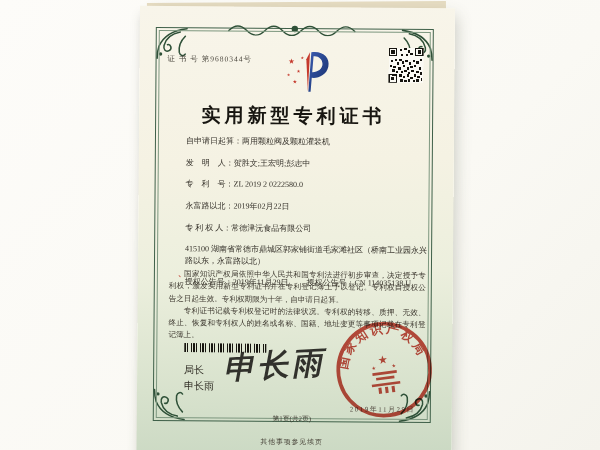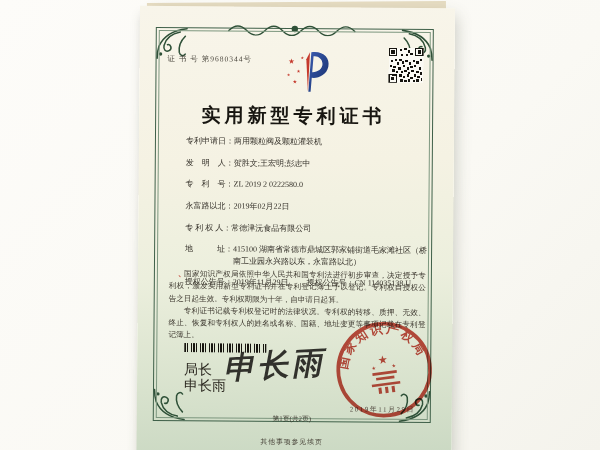--- a/index.html
+++ b/index.html
@@ -30,21 +30,21 @@
   .field-row { display:flex; margin-bottom:10.5px; line-height:1.4; }
   .field-label { white-space:pre; flex:none; }
   .field-value { flex:1; }
   .grant-row { display:flex; gap:18px; margin-top:1px; }
   .paras { position:absolute; left:31px; right:27px; top:262px; font-size:7.6px;
            line-height:1.62; color:#3e3930; text-align:justify; }
   .paras p { text-indent:2em; }
   .red-mark { position:absolute; left:40px; top:262px; color:#c0392b; font-size:8px; font-weight:bold; }
   .barcode { position:absolute; left:47px; top:337px; width:82px; height:9px;
              background:repeating-linear-gradient(90deg,#17150f 0 2px,transparent 2px 3px,#17150f 3px 4px,transparent 4px 7px,#17150f 7px 8px,transparent 8px 9px); }
-  .director { position:absolute; left:47px; top:356px; font-size:14px; color:#2c2921; line-height:16px; }
+  .director { position:absolute; left:47px; top:356px; font-size:10px; color:#2c2921; line-height:16px; }
   .signature { position:absolute; left:86px; top:338px; font-size:31px; font-style:italic;
                font-weight:bold; color:rgba(25,24,20,.88); transform:rotate(-4deg); letter-spacing:3px; }
   .seal { position:absolute; left:196px; top:311px; width:102px; height:102px;
           opacity:.9; mix-blend-mode:multiply; transform:rotate(-8deg); }
   .seal-date { position:absolute; left:213px; top:397px; font-size:7px; color:#564f44; letter-spacing:1.5px; }
   .page-note { position:absolute; left:0; right:5px; top:407px; text-align:center; font-size:6.8px; color:#3c382f; }
   .footer-note { position:absolute; left:0; right:5px; top:430px; text-align:center; font-size:6.8px; color:#433e34; letter-spacing:1px; }
 </style>
 </head>
 <body>
@@ -121,41 +121,40 @@
         <path d="M1 1h5v5h-5z M23 1h5v5h-5z M1 23h5v5h-5z" fill="#fbfaf4"></path>
         <path d="M2 2h3v3h-3z M24 2h3v3h-3z M2 24h3v3h-3z"></path>
         <path d="M9 1h2v2h-2z M13 0h2v2h-2z M16 2h2v2h-2z M10 5h2v2h-2z M14 5h2v2h-2z M18 4h2v2h-2z M9 9h2v2h-2z M2 10h2v2h-2z M5 9h2v2h-2z M7 12h2v2h-2z M11 11h2v2h-2z M14 10h2v2h-2z M17 12h2v2h-2z M20 10h2v2h-2z M23 11h2v2h-2z M26 9h2v2h-2z M1 14h2v2h-2z M4 15h2v2h-2z M8 16h2v2h-2z M12 14h2v2h-2z M15 16h2v2h-2z M18 15h2v2h-2z M21 14h2v2h-2z M25 16h2v2h-2z M3 18h2v2h-2z M6 19h2v2h-2z M10 19h2v2h-2z M13 18h2v2h-2z M16 20h2v2h-2z M19 18h2v2h-2z M23 19h2v2h-2z M26 20h2v2h-2z M9 22h2v2h-2z M12 23h2v2h-2z M15 22h2v2h-2z M18 24h2v2h-2z M21 22h2v2h-2z M24 23h2v2h-2z M27 25h1v2h-1z M10 26h2v2h-2z M13 27h2v1h-2z M16 26h2v2h-2z M20 27h2v1h-2z M23 26h2v2h-2z"></path>
       </g>
     </svg>
 
     <div class="title">实用新型专利证书</div>
 
     <div class="fields">
       <div class="field-row">
-        <span class="field-label">专利申请日：</span>
+        <span class="field-label">自申请日起算：</span>
         <span class="field-value">两用颗粒阀及颗粒灌装机</span>
       </div>
       <div class="field-row">
         <span class="field-label">发　明　人：</span>
         <span class="field-value">贺胜文;王宏明;彭志中</span>
       </div>
       <div class="field-row">
         <span class="field-label">专　利　号：</span>
         <span class="field-value">ZL 2019 2 0222580.0</span>
       </div>
       <div class="field-row">
         <span class="field-label">永富路以北：</span>
         <span class="field-value">2019年02月22日</span>
       </div>
       <div class="field-row">
         <span class="field-label">专 利 权 人：</span>
         <span class="field-value">常德津沅食品有限公司</span>
       </div>
       <div class="field-row">
-        <span class="field-label">地　　　址：</span>
         <span class="field-value">415100 湖南省常德市鼎城区郭家铺街道毛家滩社区（桥南工业园永兴路以东，永富路以北）</span>
       </div>
       <div class="grant-row">
         <div class="field-row" style="margin-bottom:0">
           <span class="field-label">授权公告号：</span>
           <span>2019年11月29日</span>
         </div>
         <div class="field-row" style="margin-bottom:0">
           <span class="field-label">授权公告号：</span>
           <span>CN 114035138 U</span>

